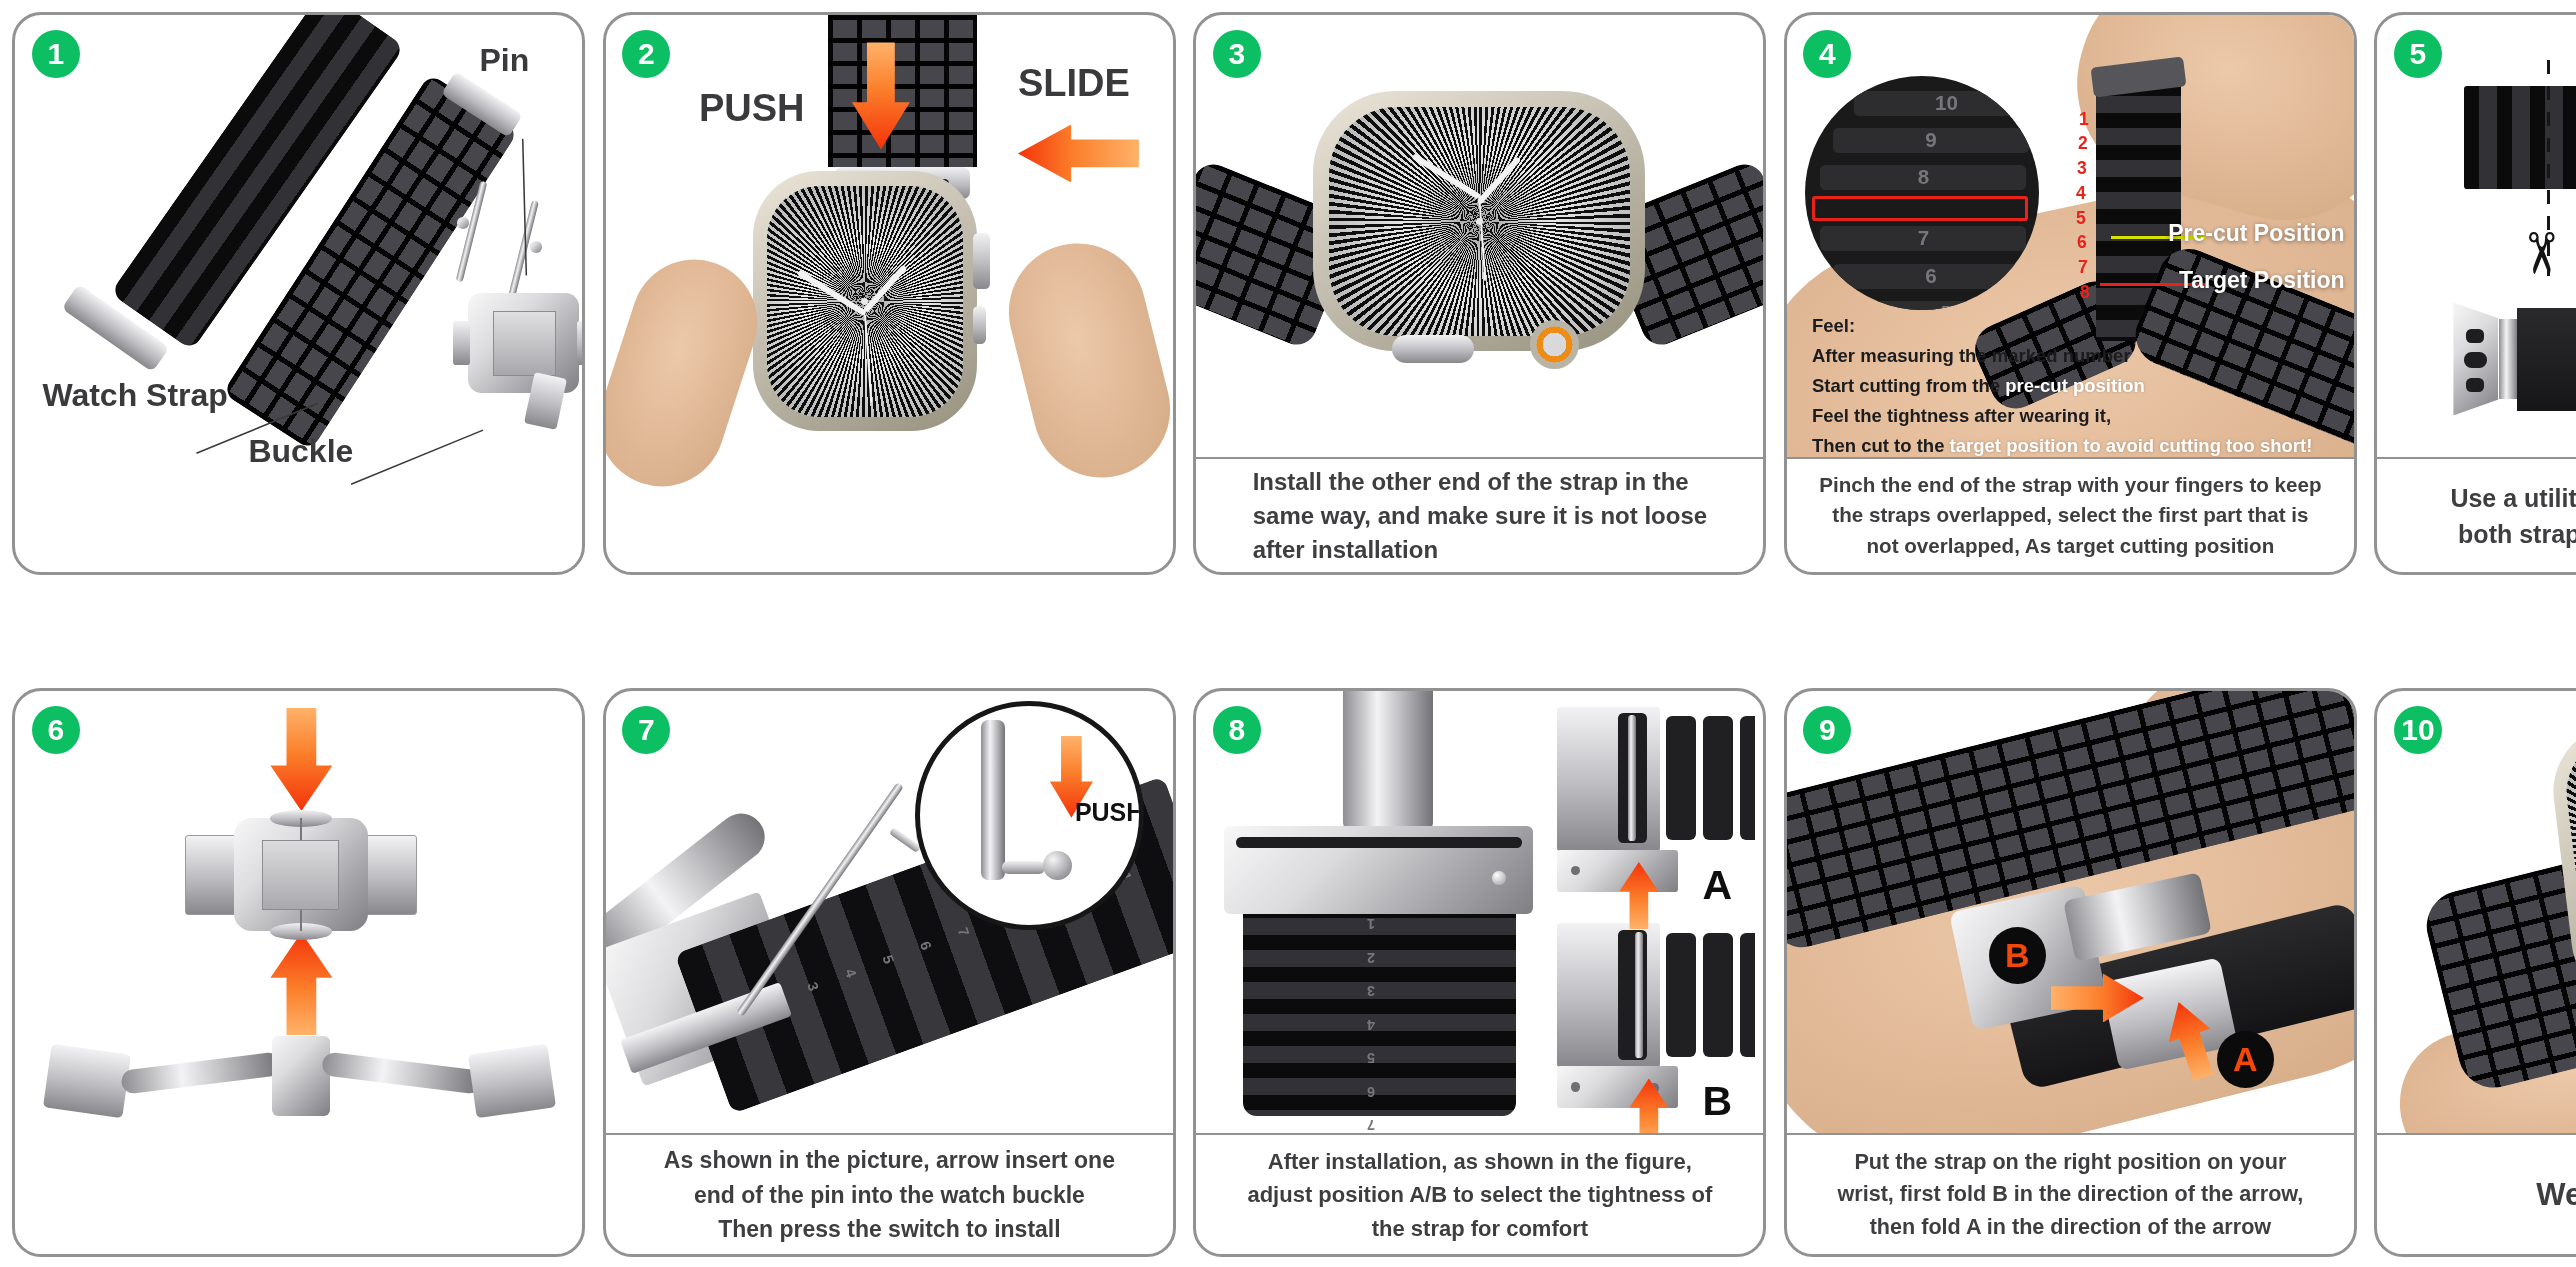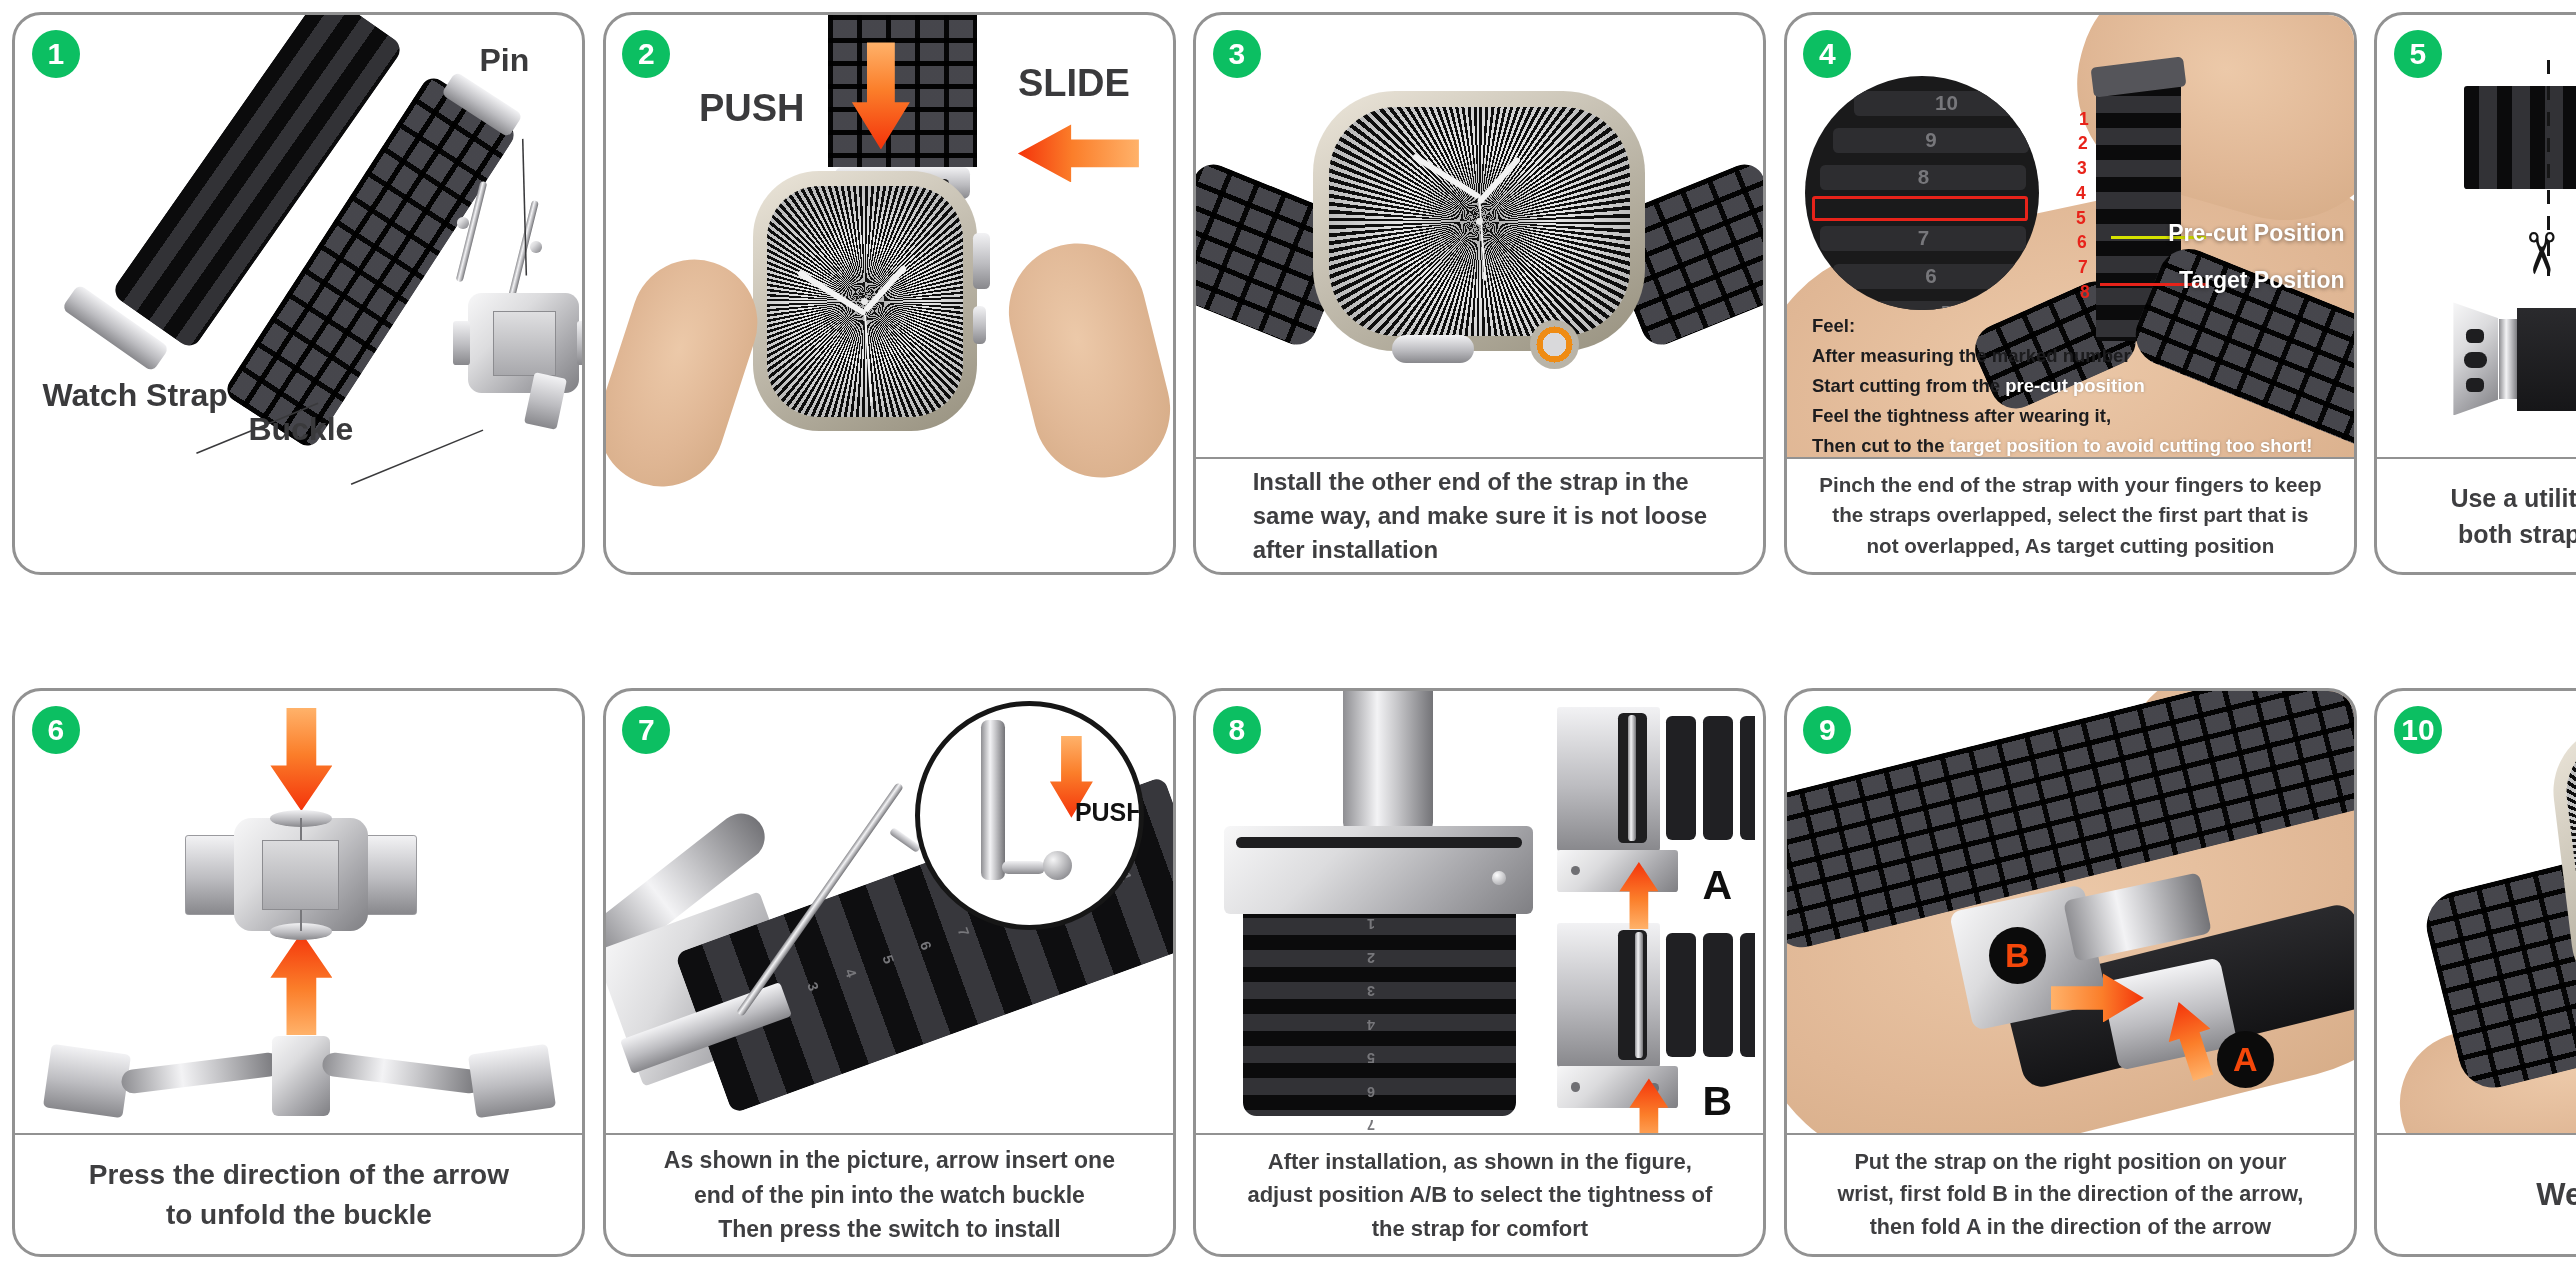--- a/index.html
+++ b/index.html
@@ -138,21 +138,21 @@
         <div class="abs metal-h" style="left:61px;top:82px;width:33px;height:52px;border-radius:4.1px;transform:rotate(12deg);"></div>
       </div>
 
       <svg class="leader" viewBox="0 0 1100 850">
         <line x1="985" y1="125" x2="992" y2="390" stroke="#3a3a3c" stroke-width="3"></line>
         <line x1="352" y1="735" x2="588" y2="638" stroke="#3a3a3c" stroke-width="3"></line>
         <line x1="652" y1="795" x2="908" y2="690" stroke="#3a3a3c" stroke-width="3"></line>
       </svg>
       <div class="abs biglabel" style="left:464px;top:27px;font-size:32px;z-index:6;">Pin</div>
       <div class="abs biglabel" style="left:27px;top:362px;font-size:32px;z-index:6;">Watch Strap</div>
-      <div class="abs biglabel" style="left:233px;top:396px;font-size:32px;z-index:6;">Buckle</div>
+      <div class="abs biglabel" style="left:233px;top:418px;font-size:32px;z-index:6;">Buckle</div>
     </div>
   </div>
 
   <div class="panel row1">
     <div class="art">
       <div class="badge">
           <span>2</span>
         </div>
 
       <div class="abs waffle" style="left:222px;top:0;width:149px;height:152px;"></div>
@@ -309,24 +309,20 @@
       </div>
 
       <div class="abs" style="left:0;top:330px;width:567px;height:108px;">
         <div class="abs metal-h" style="left:32px;top:28px;width:80px;height:64px;border-radius:5.2px;transform:rotate(8deg);"></div>
         <div class="abs metal-v" style="left:106px;top:40px;width:160px;height:24px;border-radius:12px;transform:rotate(-7deg);"></div>
         <div class="abs metal" style="left:257px;top:14.4px;width:58px;height:80px;border-radius:6.2px;"></div>
         <div class="abs metal-v" style="left:307px;top:40px;width:160px;height:24px;border-radius:12px;transform:rotate(7deg);"></div>
         <div class="abs metal-h" style="left:457px;top:28px;width:80px;height:64px;border-radius:5.2px;transform:rotate(-8deg);"></div>
       </div>
     </div>
-    <div class="cap cap6">
-        <span class="cap-text">Press the direction of the arrow
-to unfold the buckle</span>
-      </div>
   </div>
 
   <div class="panel row2">
     <div class="art">
       <div class="badge">
           <span>7</span>
         </div>
 
       <div class="abs metal-v" style="left:-26px;top:170px;width:201px;height:47px;border-radius:24px;transform:rotate(-38deg);"></div>
       <div class="abs metal" style="left:7.7px;top:226px;width:175px;height:144px;border-radius:5.2px;transform:rotate(-20deg);"></div>

